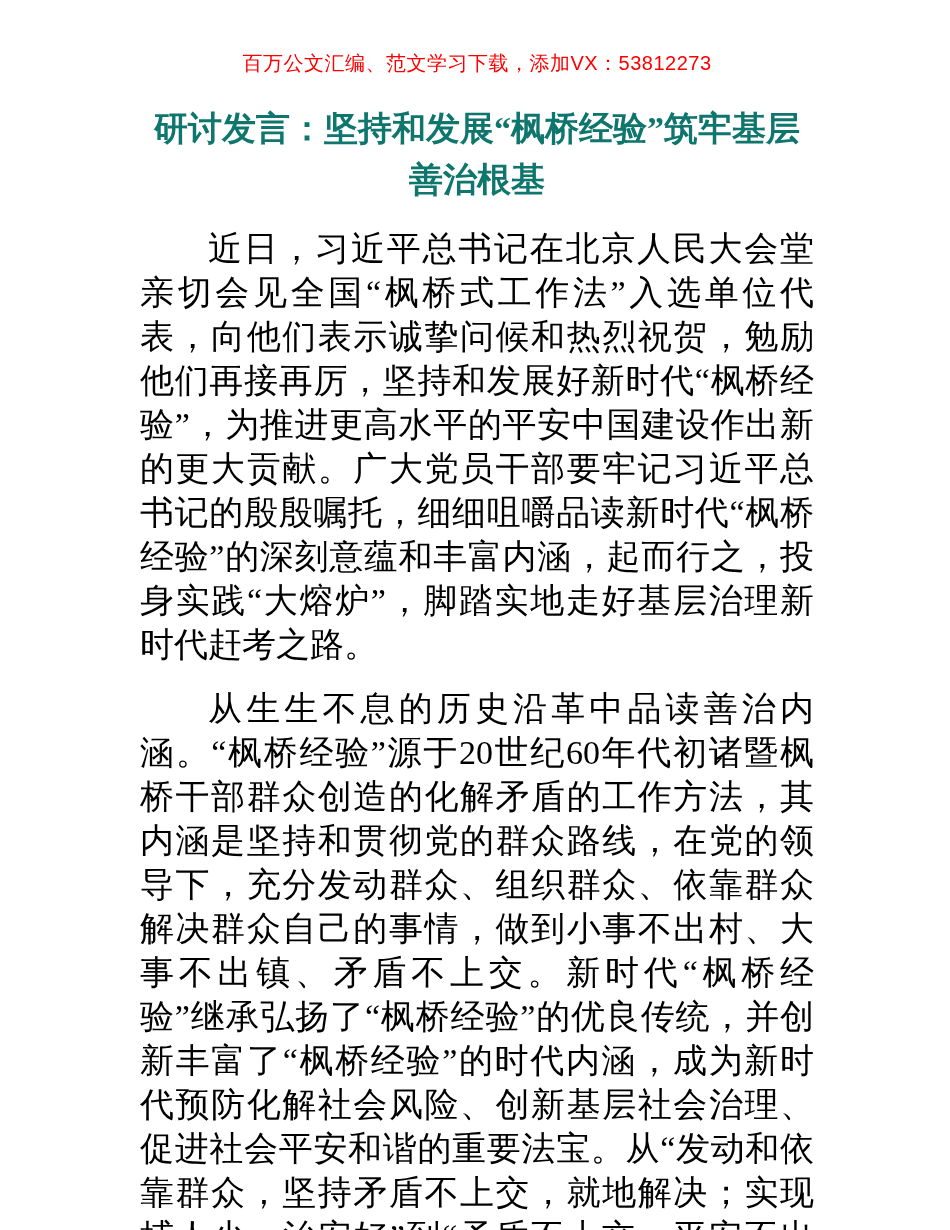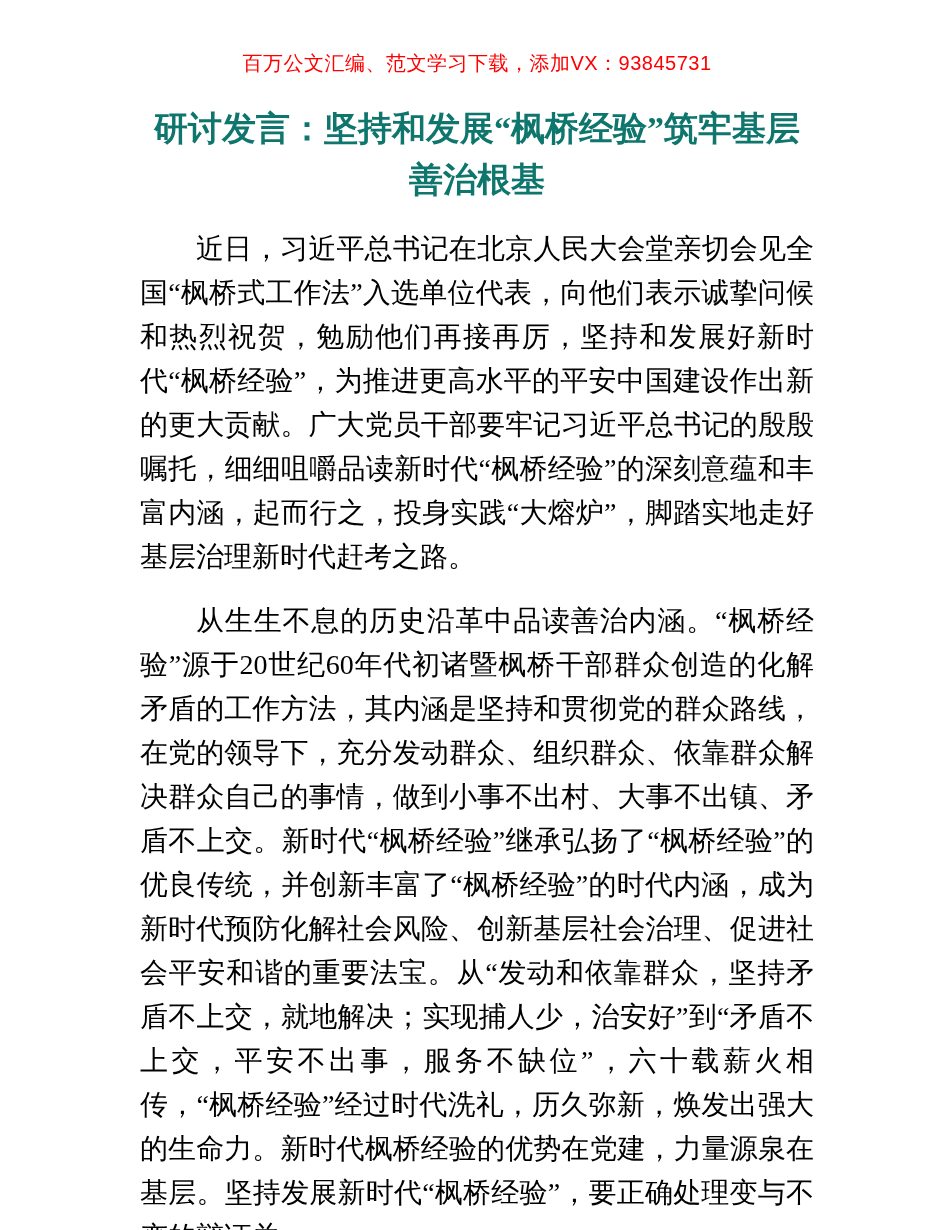--- a/index.html
+++ b/index.html
@@ -31,33 +31,33 @@
   }
   .doc-title {
     font-size: 34px;
     font-weight: bold;
     text-align: center;
     line-height: 1.5;
     margin: 0 0 22px 0;
     color: #0f766e;
   }
   .para {
-    font-size: 28px;
+    font-size: 34px;
     line-height: 44px;
     text-align: justify;
     text-indent: 2em;
     margin: 0 0 20px 0;
     color: #000000;
     word-break: break-all;
   }
 </style>
 </head>
 <body>
 
 <div class="page">
-  <div class="watermark">百万公文汇编、范文学习下载，添加VX：93845731</div>
+  <div class="watermark">百万公文汇编、范文学习下载，添加VX：53812273</div>
 
   <h1 class="doc-title">研讨发言：坚持和发展“枫桥经验”筑牢基层善治根基</h1>
 
   <p class="para">近日，习近平总书记在北京人民大会堂亲切会见全国“枫桥式工作法”入选单位代表，向他们表示诚挚问候和热烈祝贺，勉励他们再接再厉，坚持和发展好新时代“枫桥经验”，为推进更高水平的平安中国建设作出新的更大贡献。广大党员干部要牢记习近平总书记的殷殷嘱托，细细咀嚼品读新时代“枫桥经验”的深刻意蕴和丰富内涵，起而行之，投身实践“大熔炉”，脚踏实地走好基层治理新时代赶考之路。</p>
 
   <p class="para">从生生不息的历史沿革中品读善治内涵。“枫桥经验”源于20世纪60年代初诸暨枫桥干部群众创造的化解矛盾的工作方法，其内涵是坚持和贯彻党的群众路线，在党的领导下，充分发动群众、组织群众、依靠群众解决群众自己的事情，做到小事不出村、大事不出镇、矛盾不上交。新时代“枫桥经验”继承弘扬了“枫桥经验”的优良传统，并创新丰富了“枫桥经验”的时代内涵，成为新时代预防化解社会风险、创新基层社会治理、促进社会平安和谐的重要法宝。从“发动和依靠群众，坚持矛盾不上交，就地解决；实现捕人少，治安好”到“矛盾不上交，平安不出事，服务不缺位”，六十载薪火相传，“枫桥经验”经过时代洗礼，历久弥新，焕发出强大的生命力。新时代枫桥经验的优势在党建，力量源泉在基层。坚持发展新时代“枫桥经验”，要正确处理变与不变的辩证关</p>
 </div>
 
 </body></html>

